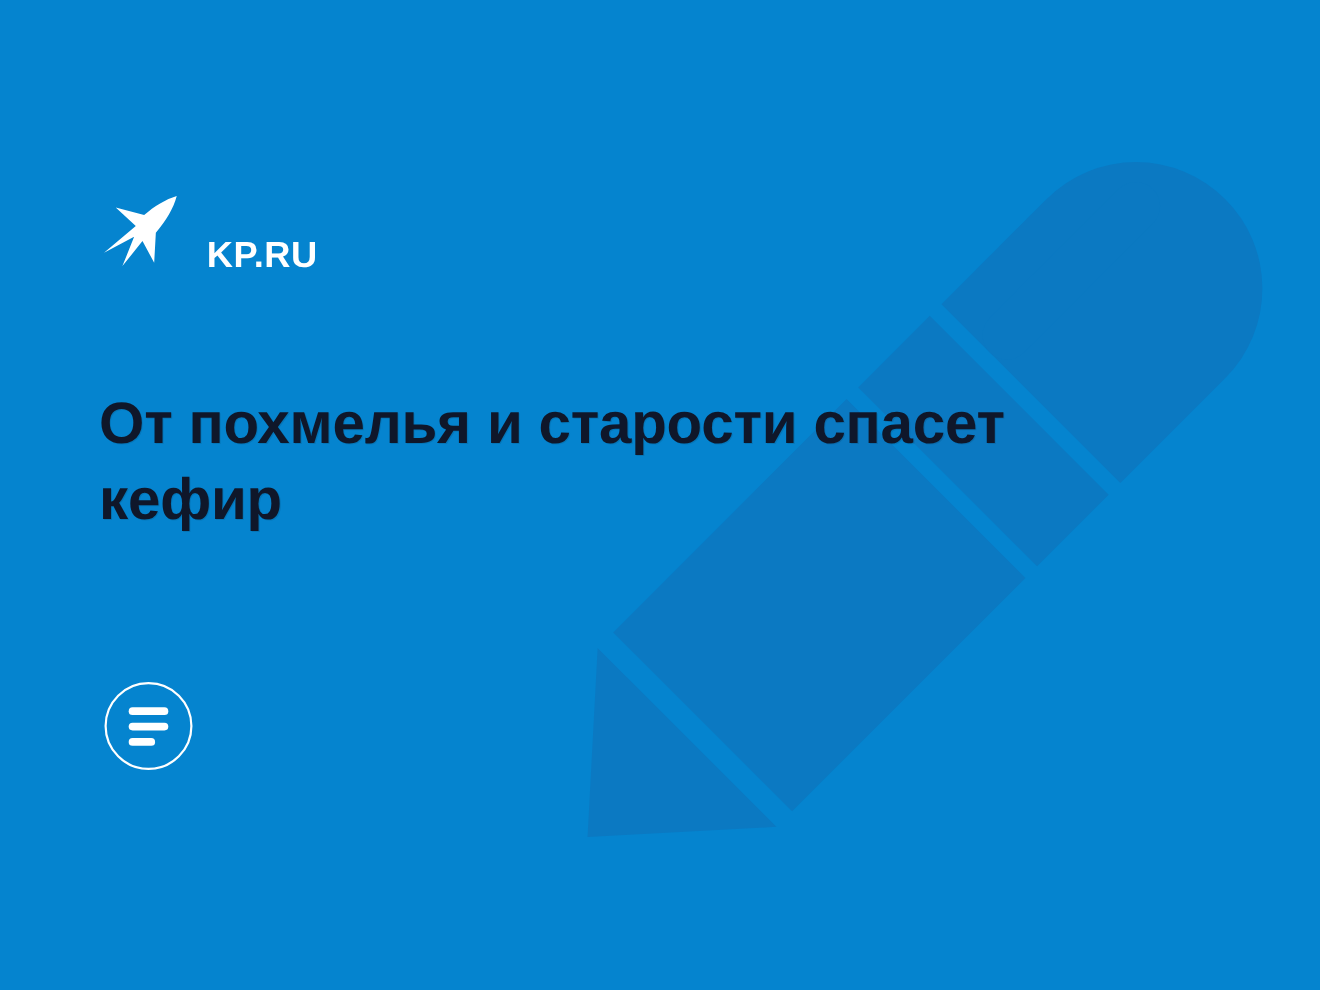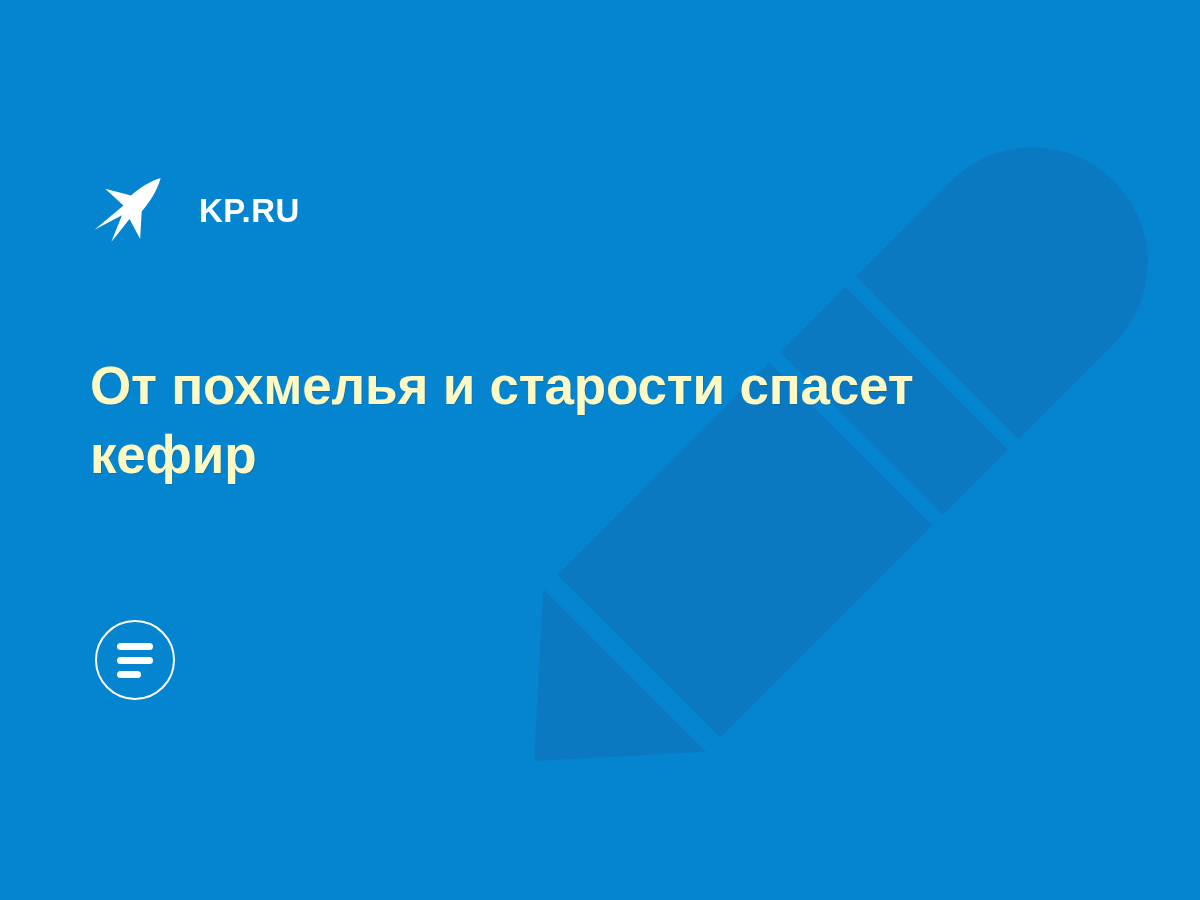--- a/index.html
+++ b/index.html
@@ -32,22 +32,22 @@
     height: 900px;
     pointer-events: none;
   }
 
   
   .logo-row {
     position: absolute;
     left: 90px;
     top: 172px;
     display: flex;
-    align-items: center;
-    gap: 33px;
+    align-items: flex-end;
+    gap: 22px;
     height: 76px;
   }
   .logo-bird {
     display: block;
     width: 76px;
     height: 76px;
   }
   .logo-word {
     color: #ffffff;
     font-size: 33px;
@@ -57,21 +57,21 @@
     white-space: nowrap;
   }
 
   
   .headline {
     position: absolute;
     left: 90px;
     top: 352px;
     width: 900px;
     margin: 0;
-    color: #fef9c3;
+    color: #0f172a;
     font-size: 53px;
     font-weight: 700;
     line-height: 1.30;
     letter-spacing: -0.2px;
     text-shadow: 1px 1px 0 rgba(0, 0, 0, 0.10);
   }
 
   
   .read-button {
     position: absolute;

